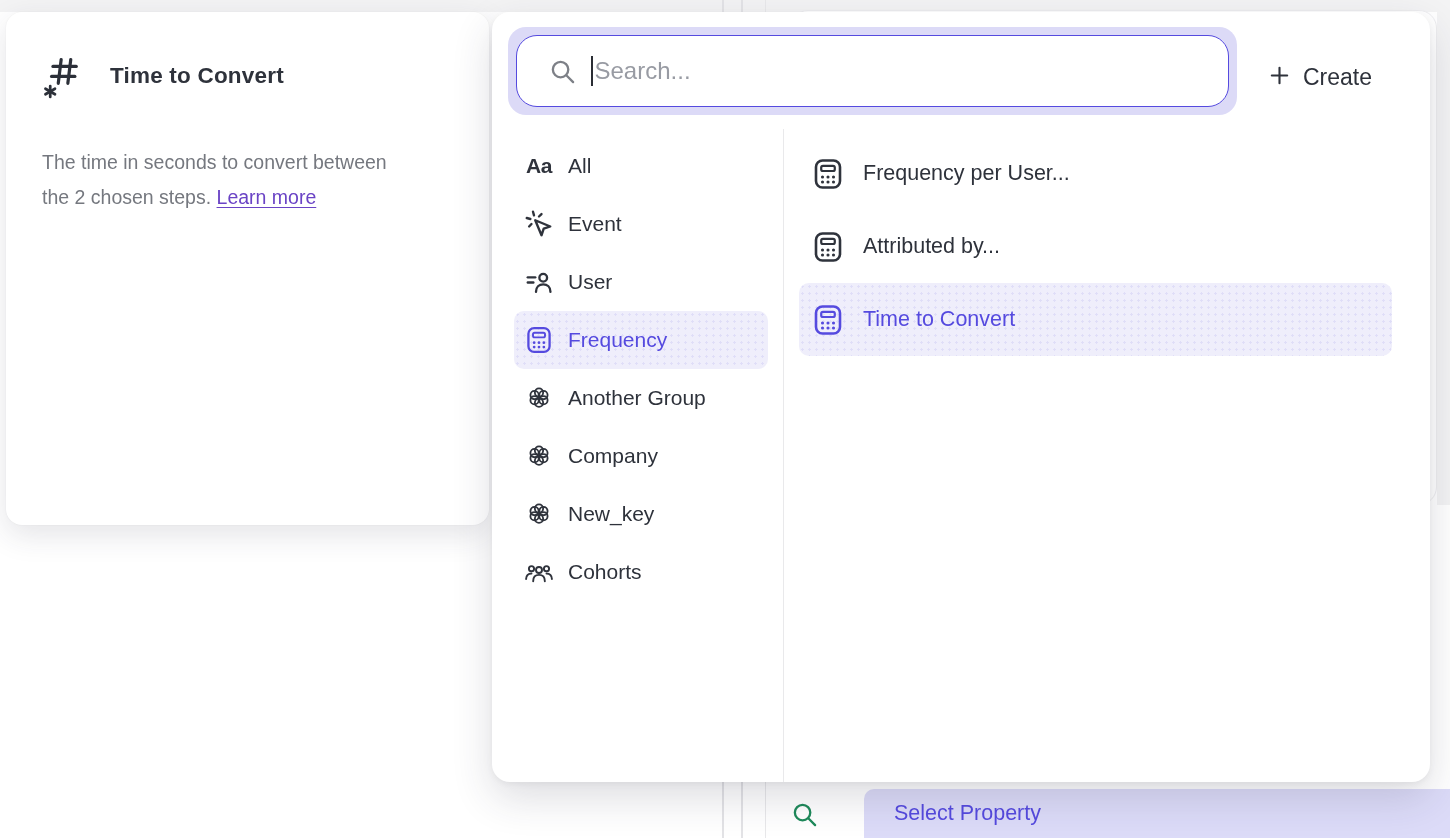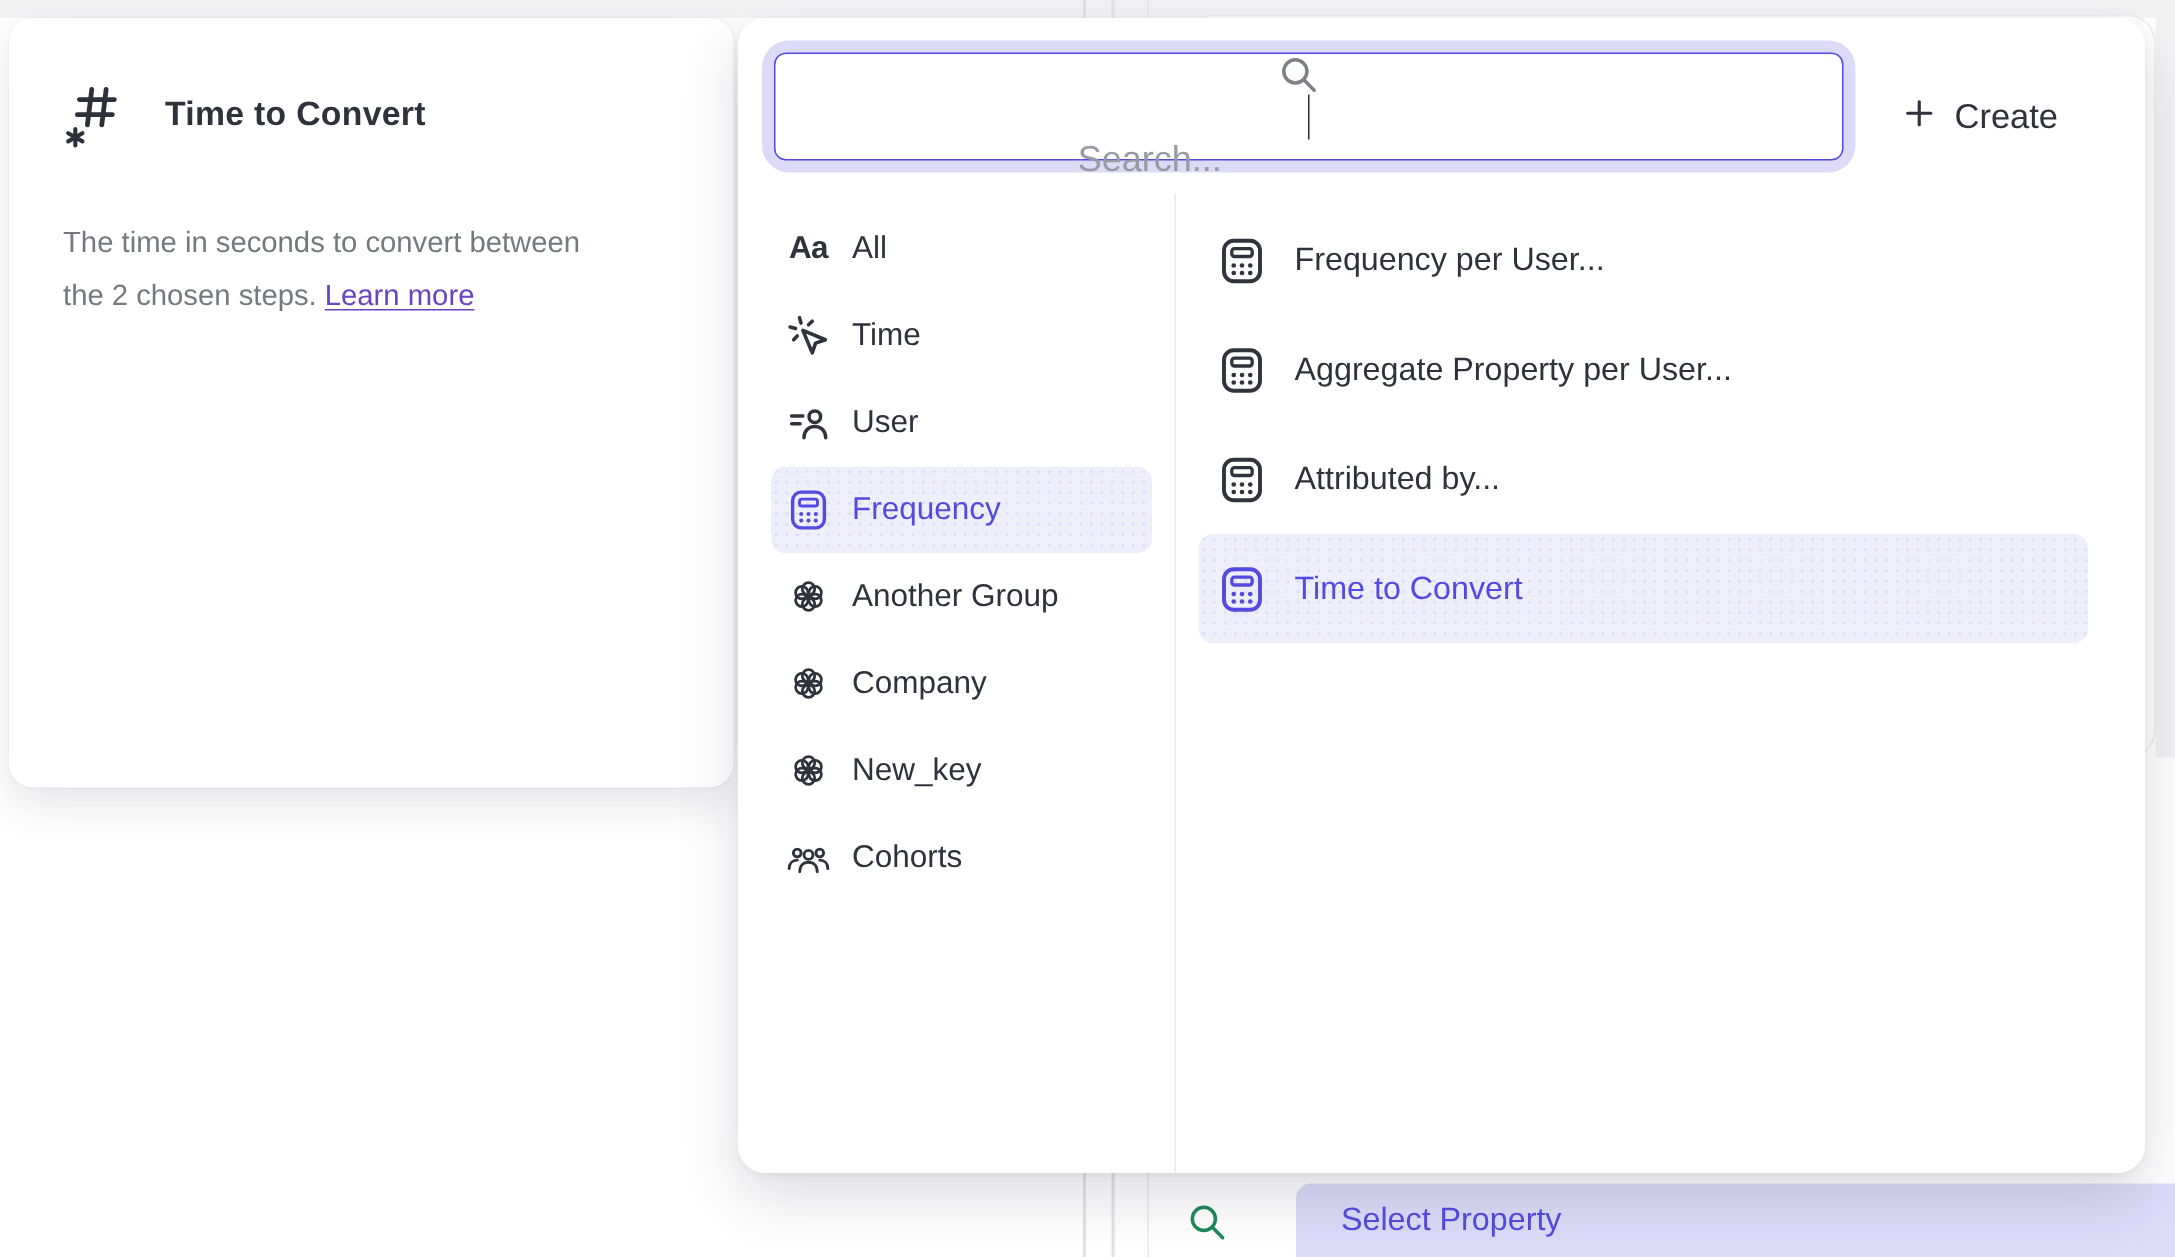--- a/index.html
+++ b/index.html
@@ -35,22 +35,22 @@
   .tt-title{font-size:22.5px;font-weight:700;color:var(--dark);margin:0;letter-spacing:.2px;}
   .tt-desc{position:absolute;left:36px;top:133px;width:400px;font-size:19.5px;line-height:35px;
            color:var(--gray);margin:0;}
   .learn-more{color:var(--link);text-decoration:underline;text-underline-offset:3px;cursor:pointer;}
 
   
   .popup{position:absolute;left:492px;top:12px;width:938px;height:770px;background:#fff;border-radius:18px;
          box-shadow:0 16px 40px rgba(45,45,70,.16),0 2px 6px rgba(0,0,0,.05);}
   .search-ring{position:absolute;left:16px;top:15px;width:729px;height:88px;background:var(--ring);
                border-radius:18px;padding:8px;box-sizing:border-box;}
-  .search-box{width:100%;height:100%;background:#fff;border:1.6px solid var(--accent);border-radius:8px;
-              display:flex;align-items:center;padding:0 20px;box-sizing:border-box;flex-direction:column;}
+  .search-box{width:100%;height:100%;background:#fff;border:1.6px solid var(--accent);border-radius:21px;
+              display:flex;align-items:center;padding:0 32px;box-sizing:border-box;}
   .mag{width:27px;height:27px;color:#7d8087;margin-right:15px;flex:none;}
   .caret{width:1.5px;height:30px;background:#2a2d34;flex:none;}
   .search-input{border:none;outline:none;flex:1;font-size:24px;font-family:inherit;color:var(--dark);
                 background:transparent;padding:0 0 0 2px;}
   .search-input::placeholder{color:#989ba3;}
   .create-btn{position:absolute;left:766px;top:44px;display:flex;align-items:flex-start;gap:12px;
               background:none;border:none;font-family:inherit;font-size:23px;color:var(--dark);
               cursor:pointer;padding:8px 10px;}
   .plus{width:23px;height:23px;color:var(--dark);display:block;}
   .v-divider{position:absolute;left:291px;top:117px;bottom:0;width:1px;background:#e9e9eb;}
@@ -165,21 +165,21 @@
         <div class="cat-row">
           <span class="icon-slot">
   <svg viewBox="0 0 24 24" fill="none" stroke="currentColor" stroke-width="1.9" stroke-linecap="round" stroke-linejoin="round">
     <path d="m9 9 5 12 1.774-5.226L21 14 9 9z"></path>
     <path d="M7.2 2.2 8 5.1"></path>
               <path d="M2.2 7.2 5.1 8"></path>
     <path d="M14 4.1 12 6"></path>
               <path d="m6 12-1.9 2"></path>
   </svg>
 </span>
-          <span class="cat-label">Time</span>
+          <span class="cat-label">Event</span>
         </div>
 
         <div class="cat-row">
           <span class="icon-slot">
   <svg viewBox="0 0 32 32" fill="none" stroke="currentColor" stroke-width="2.5" stroke-linecap="round">
     <path d="M4 11h8"></path>
               <path d="M4 16.5h6"></path>
     <circle cx="20.5" cy="11.5" r="4.1"></circle>
     <path d="M12.8 26.5c0-5 3.3-8 7.7-8s7.7 3 7.7 8"></path>
   </svg>
@@ -275,68 +275,51 @@
                 <circle cx="22.5" cy="20" r="1.55"></circle>
       <circle cx="11.5" cy="25" r="1.55"></circle>
                 <circle cx="17" cy="25" r="1.55"></circle>
                 <circle cx="22.5" cy="25" r="1.55"></circle>
     </g>
   </svg>
 </span>
           <span class="res-label">Frequency per User...</span>
         </div>
 
+
         <div class="res-row">
           <span class="icon-slot">
   <svg viewBox="0 0 34 34" fill="none" stroke="currentColor">
     <rect x="5" y="3.5" width="24" height="27" rx="6.5" stroke-width="2.6"></rect>
     <rect x="10.2" y="8.8" width="13.6" height="5.2" rx="1.8" stroke-width="2.2"></rect>
     <g fill="currentColor" stroke="none">
       <circle cx="11.5" cy="20" r="1.55"></circle>
                 <circle cx="17" cy="20" r="1.55"></circle>
                 <circle cx="22.5" cy="20" r="1.55"></circle>
       <circle cx="11.5" cy="25" r="1.55"></circle>
                 <circle cx="17" cy="25" r="1.55"></circle>
                 <circle cx="22.5" cy="25" r="1.55"></circle>
     </g>
   </svg>
 </span>
-          <span class="res-label">Aggregate Property per User...</span>
-        </div>
-
-        <div class="res-row">
+          <span class="res-label">Attributed by...</span>
+        </div>
+
+        <div class="res-row selected">
           <span class="icon-slot">
   <svg viewBox="0 0 34 34" fill="none" stroke="currentColor">
     <rect x="5" y="3.5" width="24" height="27" rx="6.5" stroke-width="2.6"></rect>
     <rect x="10.2" y="8.8" width="13.6" height="5.2" rx="1.8" stroke-width="2.2"></rect>
     <g fill="currentColor" stroke="none">
       <circle cx="11.5" cy="20" r="1.55"></circle>
                 <circle cx="17" cy="20" r="1.55"></circle>
                 <circle cx="22.5" cy="20" r="1.55"></circle>
       <circle cx="11.5" cy="25" r="1.55"></circle>
                 <circle cx="17" cy="25" r="1.55"></circle>
                 <circle cx="22.5" cy="25" r="1.55"></circle>
     </g>
   </svg>
 </span>
-          <span class="res-label">Attributed by...</span>
-        </div>
-
-        <div class="res-row selected">
-          <span class="icon-slot">
-  <svg viewBox="0 0 34 34" fill="none" stroke="currentColor">
-    <rect x="5" y="3.5" width="24" height="27" rx="6.5" stroke-width="2.6"></rect>
-    <rect x="10.2" y="8.8" width="13.6" height="5.2" rx="1.8" stroke-width="2.2"></rect>
-    <g fill="currentColor" stroke="none">
-      <circle cx="11.5" cy="20" r="1.55"></circle>
-                <circle cx="17" cy="20" r="1.55"></circle>
-                <circle cx="22.5" cy="20" r="1.55"></circle>
-      <circle cx="11.5" cy="25" r="1.55"></circle>
-                <circle cx="17" cy="25" r="1.55"></circle>
-                <circle cx="22.5" cy="25" r="1.55"></circle>
-    </g>
-  </svg>
-</span>
           <span class="res-label">Time to Convert</span>
         </div>
       </div>
   </div>
 </div>
 
 </body></html>

